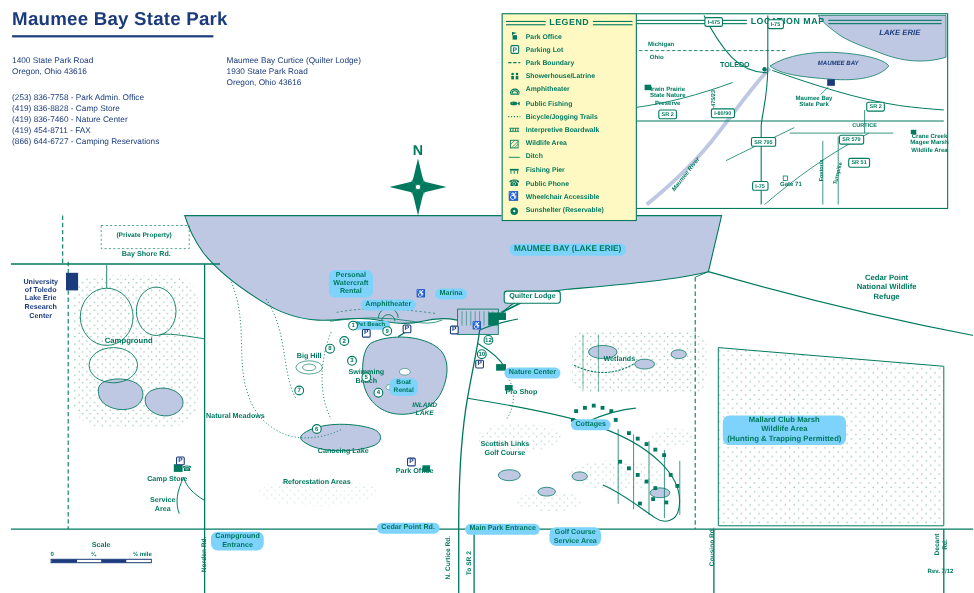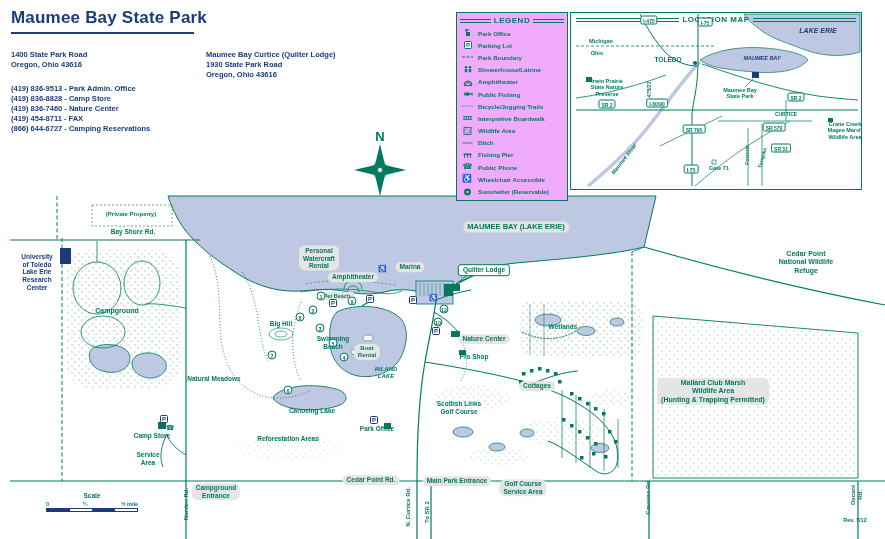--- a/index.html
+++ b/index.html
@@ -3,38 +3,38 @@
 <meta charset="utf-8">
 <style>
   *{margin:0;padding:0;box-sizing:border-box}
   html,body{background:#fff}
   body{font-family:"Liberation Sans",sans-serif}
   #page{position:relative;width:885px;height:539px;background:#fff;overflow:hidden}
   #map-svg{position:absolute;left:0;top:0;z-index:1}
   
   .hdr-title{position:absolute;left:11px;top:8px;font-size:17px;font-weight:bold;color:#1b3b7c;letter-spacing:.2px;z-index:6}
   .hdr-rule{position:absolute;left:11px;top:32px;width:183px;height:2px;background:#1b3b7c;z-index:6}
-  .addr{position:absolute;font-size:7.5px;font-weight:bold;color:#1b3b7c;line-height:10px;z-index:6;white-space:nowrap}
+  .addr{position:absolute;font-size:7.5px;font-weight:normal;color:#1b3b7c;line-height:10px;z-index:6;white-space:nowrap}
   
-  #legend{position:absolute;left:456px;top:12px;width:112px;height:189px;border:1.5px solid #00795f;background:#f0abfc;padding:2px 3px;z-index:6}
+  #legend{position:absolute;left:456px;top:12px;width:123px;height:189px;border:1.5px solid #00795f;background:#fef9c3;padding:2px 3px;z-index:6}
   .leg-head{display:flex;align-items:center;gap:3px;margin:1px 0 2px}
   .leg-rule{flex:1;height:4px;border-top:1px solid #00795f;border-bottom:1px solid #00795f}
   .leg-title{font-size:8px;font-weight:bold;color:#00795f;letter-spacing:.5px}
   .leg-item{display:flex;align-items:center;height:12.2px;gap:3px}
   .leg-ic{width:15px;display:flex;justify-content:center;align-items:center;flex:none;color:#00795f;font-size:8px;line-height:1}
   .leg-lab{font-size:6.2px;font-weight:bold;color:#00795f;white-space:nowrap}
   
   #locmap{position:absolute;left:570px;top:12px;width:292px;height:178px;border:1.5px solid #00795f;z-index:4}
   .loc-head{position:absolute;left:0;top:2px;width:100%;display:flex;align-items:center;gap:3px;padding:0 5px}
   
   #overlay{position:absolute;inset:0;z-index:7}
   .mlabel{position:absolute;color:#00795f;font-weight:bold;text-align:center;white-space:pre-line;line-height:1.18;transform:translate(-50%,-50%)}
   .mlabel.navy{color:#1b3b7c}
   .mlabel.italic{font-style:italic}
-  .mlabel.pill{background:#e5e5e5;border-radius:6px;padding:1px 4px}
+  .mlabel.pill{background:#7dd3fc;border-radius:6px;padding:1px 4px}
   .mlabel.pillb{background:#fff;border:1px solid #00795f;border-radius:3px;padding:1px 4px}
   .mlabel.shield{background:#fff;border:1px solid #00795f;border-radius:2px;padding:.5px 2px;white-space:nowrap;line-height:1.2}
   .nmark{position:absolute;transform:translate(-50%,-50%);width:9px;height:9px;border:1px solid #00795f;border-radius:50%;background:#fff;color:#00795f;font-size:5.5px;font-weight:bold;display:flex;align-items:center;justify-content:center;z-index:7}
   .pmark{position:absolute;transform:translate(-50%,-50%);width:8px;height:8px;border:1px solid #1b3b7c;border-radius:1.5px;background:#fff;color:#1b3b7c;font-size:6px;font-weight:bold;display:flex;align-items:center;justify-content:center;z-index:7}
   .gicon{position:absolute;transform:translate(-50%,-50%);color:#00795f;z-index:7;line-height:1}
   
   #scale{position:absolute;left:46px;top:492px;width:92px;z-index:7;color:#00795f}
   .scale-title{font-size:6.5px;font-weight:bold;text-align:center;margin-bottom:2px}
   .scale-ticks{display:flex;justify-content:space-between;font-size:5.5px;font-weight:bold;margin-bottom:1px}
   .scale-ticks span:last-child{white-space:nowrap}
@@ -210,21 +210,21 @@
   </svg>
 
   <div class="hdr-title">Maumee Bay State Park</div>
   <div class="hdr-rule"></div>
 
   <div class="addr" style="left:11px;top:50px">
     <div>1400 State Park Road</div>
     <div>Oregon, Ohio 43616</div>
   </div>
   <div class="addr" style="left:11px;top:84px">
-    <div>(419) 836-9513 - Park Admin. Office</div>
+    <div>(253) 836-7758 - Park Admin. Office</div>
     <div>(419) 836-8828 - Camp Store</div>
     <div>(419) 836-7460 - Nature Center</div>
     <div>(419) 454-8711 - FAX</div>
     <div>(866) 644-6727 - Camping Reservations</div>
   </div>
 
   <div class="addr" style="left:206px;top:50px">
     <div>Maumee Bay Curtice (Quilter Lodge)</div>
     <div>1930 State Park Road</div>
     <div>Oregon, Ohio 43616</div>

